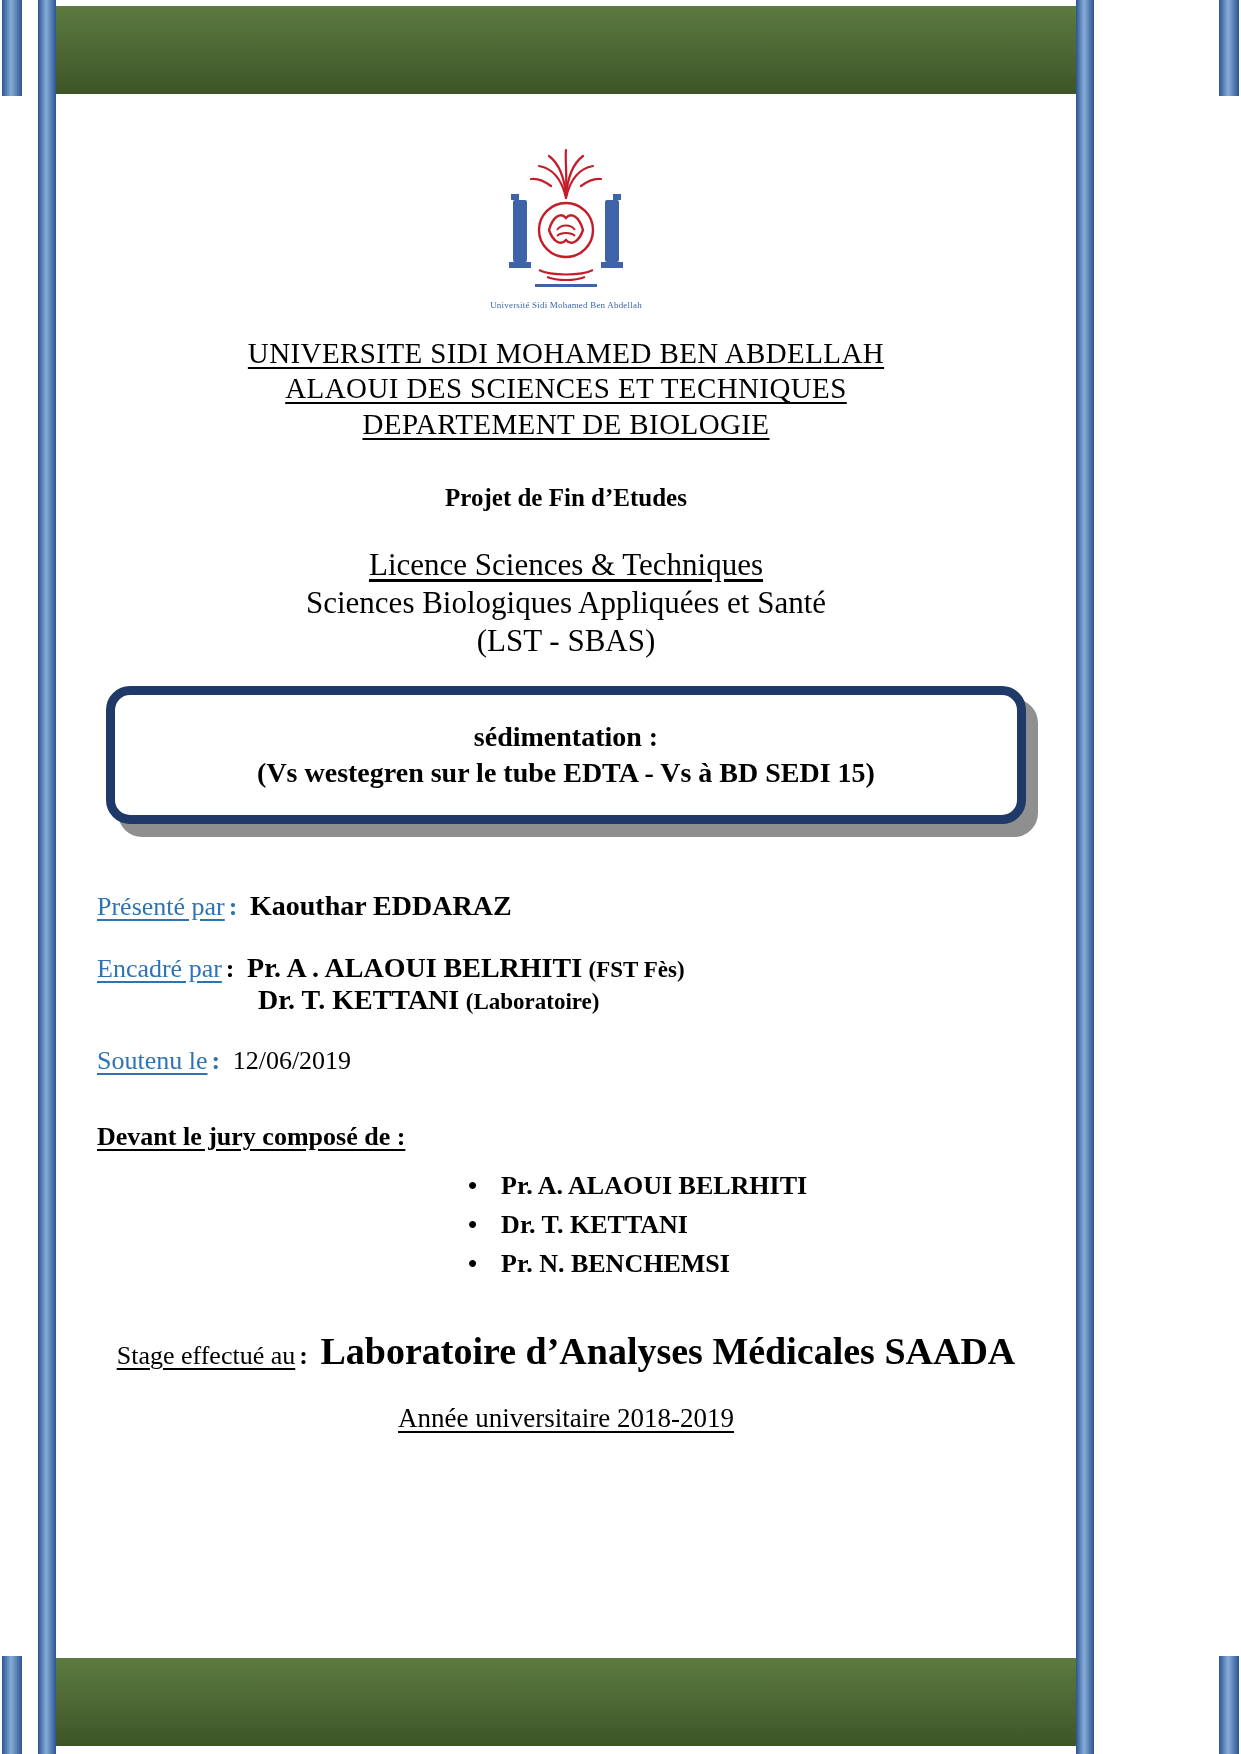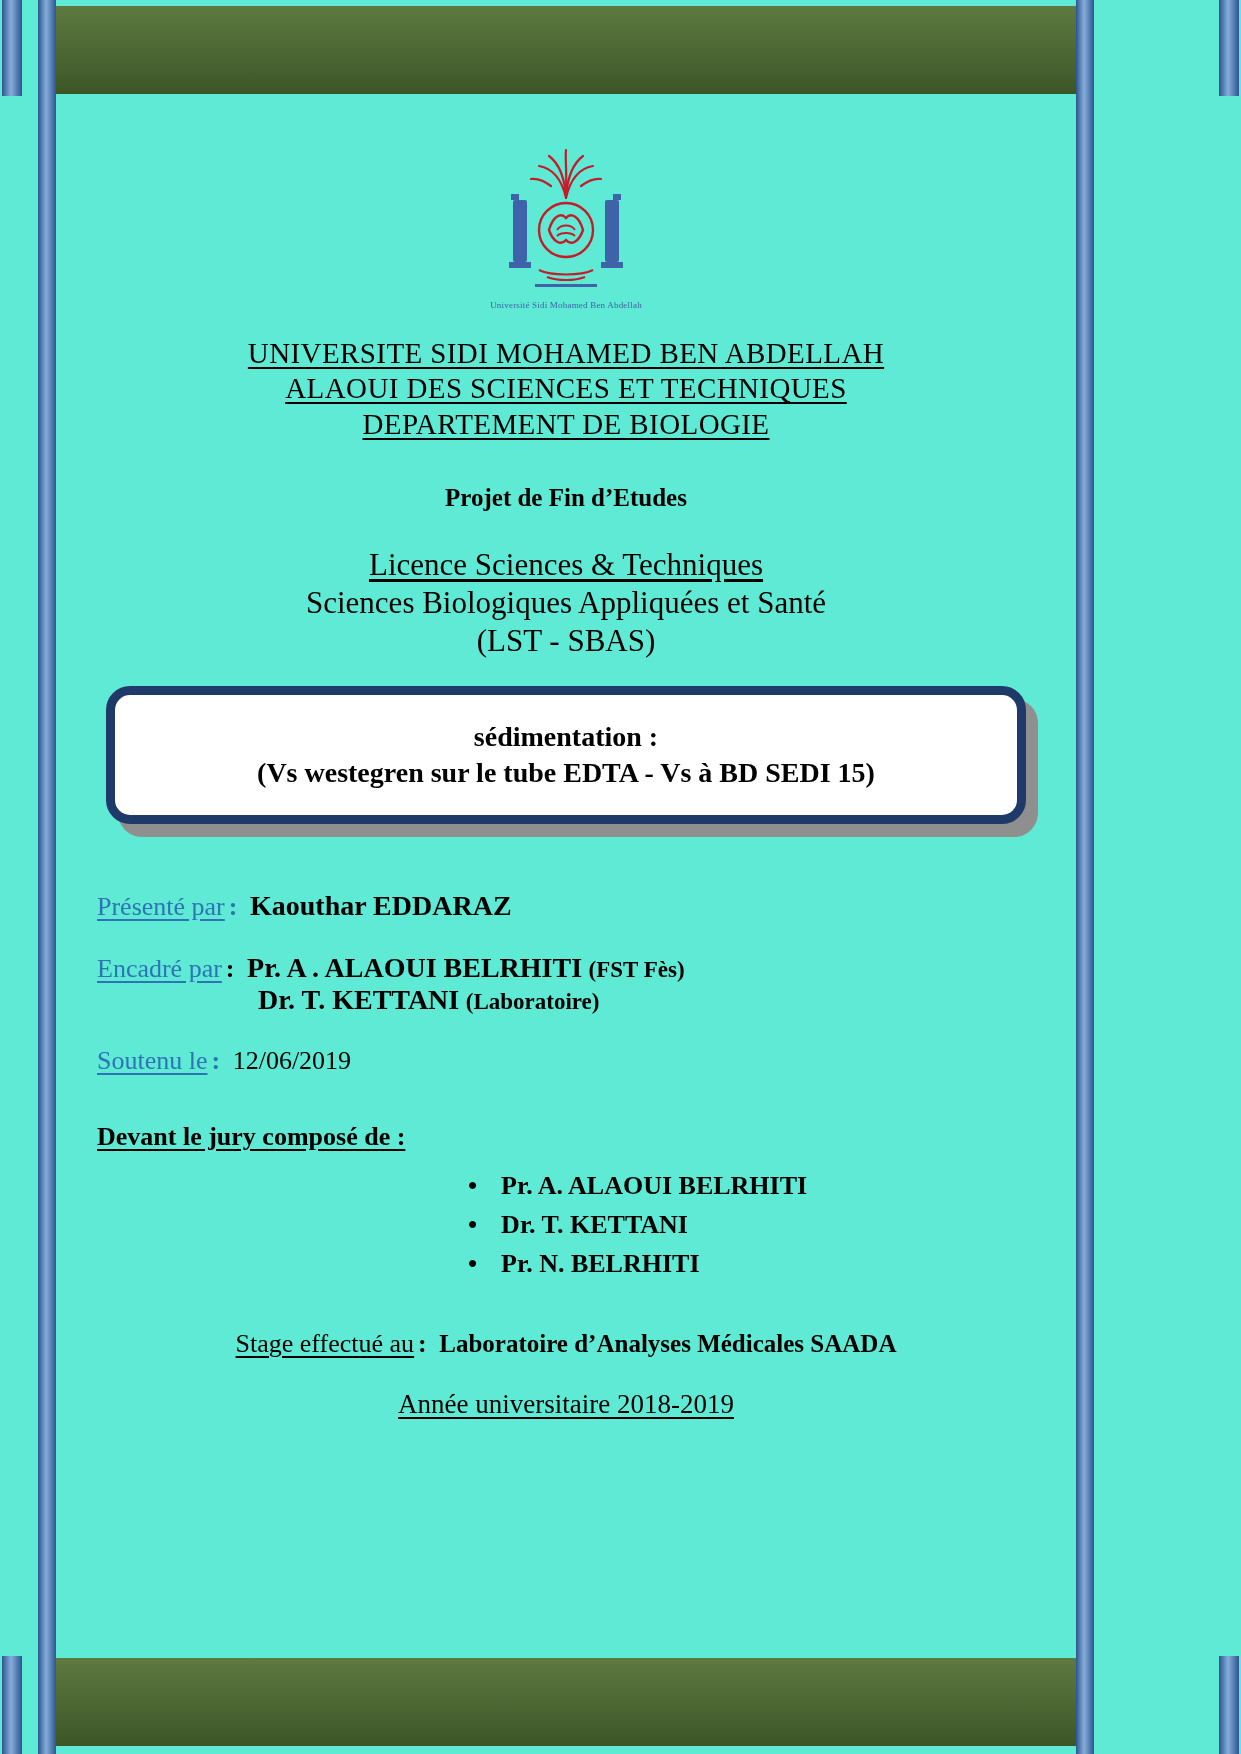--- a/index.html
+++ b/index.html
@@ -1,18 +1,18 @@
 <!DOCTYPE html>
 <html><head>
 <meta charset="utf-8">
 <style>
   html,body { margin:0; padding:0; background:#e8e8e8; }
   .page {
     position:relative; width:1241px; height:1754px; margin:0 auto;
-    background:#5eead4; overflow:hidden;
+    background:#ffffff; overflow:hidden;
     font-family:"Liberation Serif", serif; color:#000;
   }
 
   
   .vbar {
     position:absolute; width:20px;
     background:linear-gradient(90deg,#2c5591 0%, #86add9 45%, #2c5591 100%);
   }
   .vbar.outer-tl { left:2px; top:0; height:96px; }
   .vbar.outer-bl { left:2px; bottom:0; height:98px; }
@@ -73,21 +73,21 @@
   .jury-label {
     margin-left:41px; margin-top:46px; font-size:26px; font-weight:bold;
     text-decoration:underline; text-underline-offset:4px;
   }
   .jury-list { margin:14px 0 0 412px; padding:0; list-style:none; }
   .jury-list li { font-weight:bold; font-size:26px; line-height:1.5; }
   .jury-list li::before { content:"\2022"; font-size:26px; margin-right:24px; }
 
   .stage-row { text-align:center; margin-top:46px; font-size:26px; }
   .stage-label { text-decoration:underline; text-underline-offset:4px; }
-  .stage-value { font-weight:bold; font-size:25px; }
+  .stage-value { font-weight:bold; font-size:38px; }
 
   .year-row {
     text-align:center; margin-top:30px; font-size:27px;
     text-decoration:underline; text-underline-offset:4px;
   }
 </style>
 </head>
 <body>
 
 <div class="page">
@@ -177,21 +177,21 @@
 
     <div class="row soutenu">
       <span class="lbl-blue">Soutenu le</span><span class="colon">:</span>
       <span class="plain-value">12/06/2019</span>
     </div>
 
     <div class="jury-label">Devant le jury composé de :</div>
     <ul class="jury-list">
       <li>Pr. A. ALAOUI BELRHITI</li>
       <li>Dr. T. KETTANI</li>
-      <li>Pr. N. BELRHITI</li>
+      <li>Pr. N. BENCHEMSI</li>
     </ul>
 
     <div class="stage-row">
       <span class="stage-label">Stage effectué au</span><span class="colon black">:</span>
       <span class="stage-value">Laboratoire d’Analyses Médicales SAADA</span>
     </div>
 
     <div class="year-row">Année universitaire 2018-2019</div>
 
   </div>

